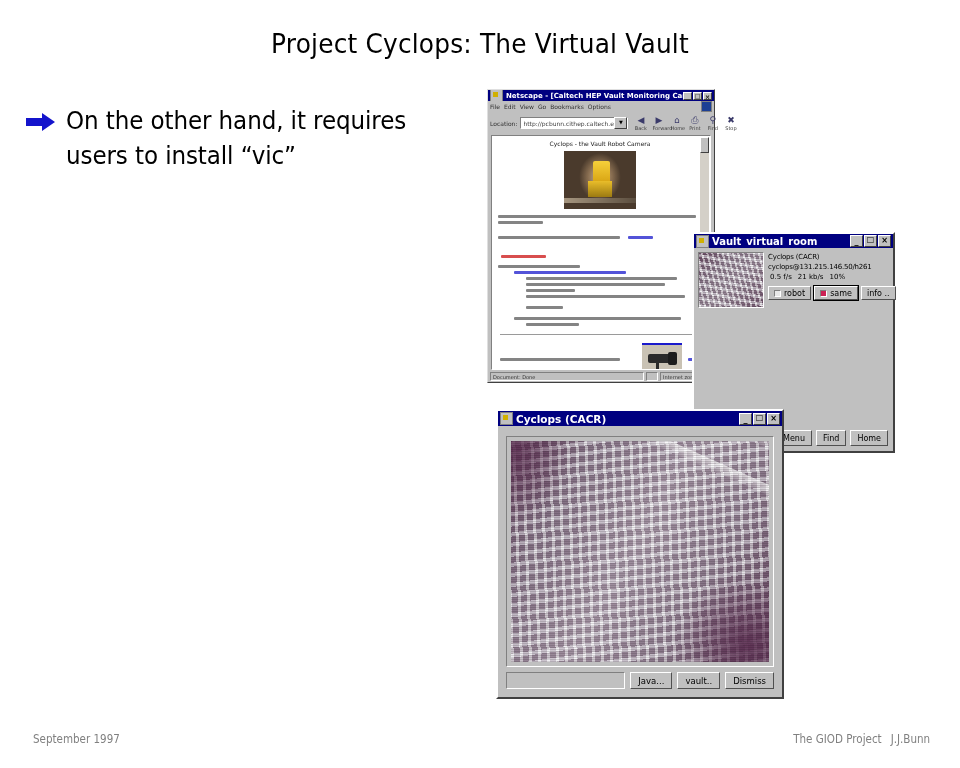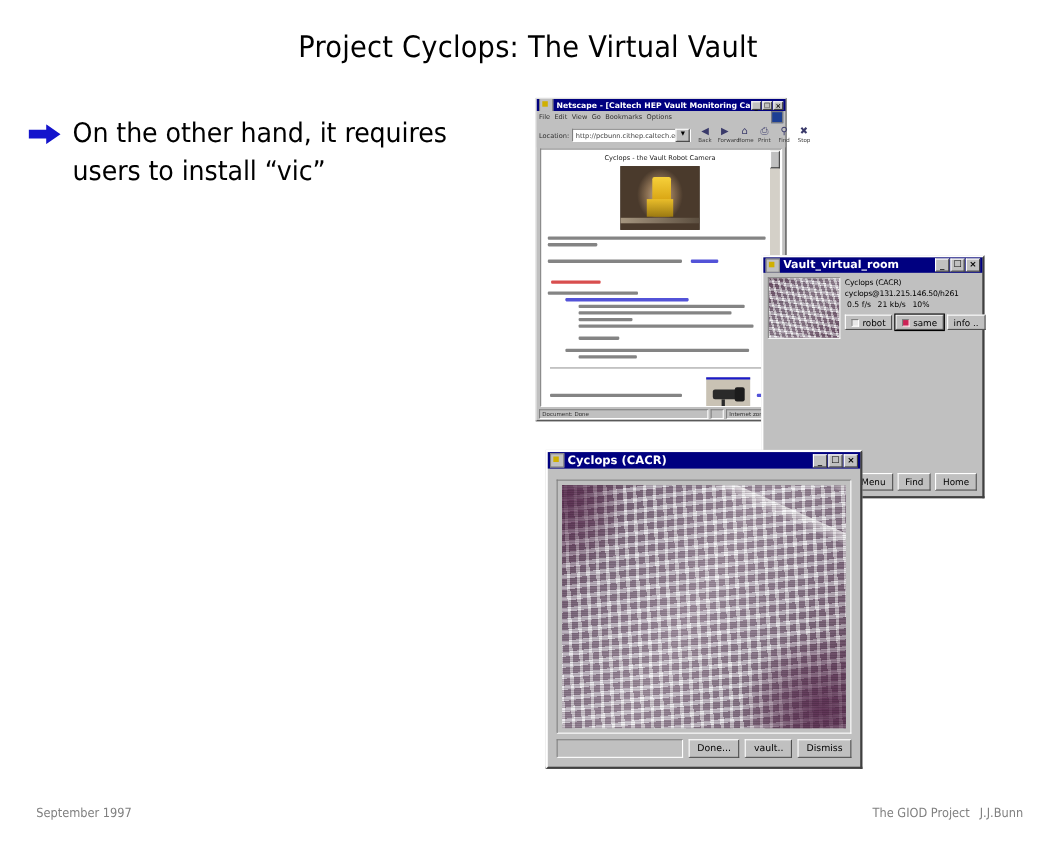--- a/index.html
+++ b/index.html
@@ -756,21 +756,21 @@
       <span class="dark-left"></span>
       <span class="diag-beam"></span>
       <span class="diag-beam2"></span>
       <span class="dark-corner"></span>
       <span class="scan"></span>
     </div>
   </div>
 
   <div class="vic-bottom">
     <span class="vic-msg"></span>
-    <span class="vic-btn">Done...</span>
+    <span class="vic-btn">Java...</span>
     <span class="vic-btn">vault..</span>
     <span class="vic-btn">Dismiss</span>
   </div>
 </div>
 
 <div class="footer-left">September 1997</div>
 <div class="footer-right">
   <span>The GIOD Project</span><span class="sep"></span><span>J.J.Bunn</span>
 </div>
 

